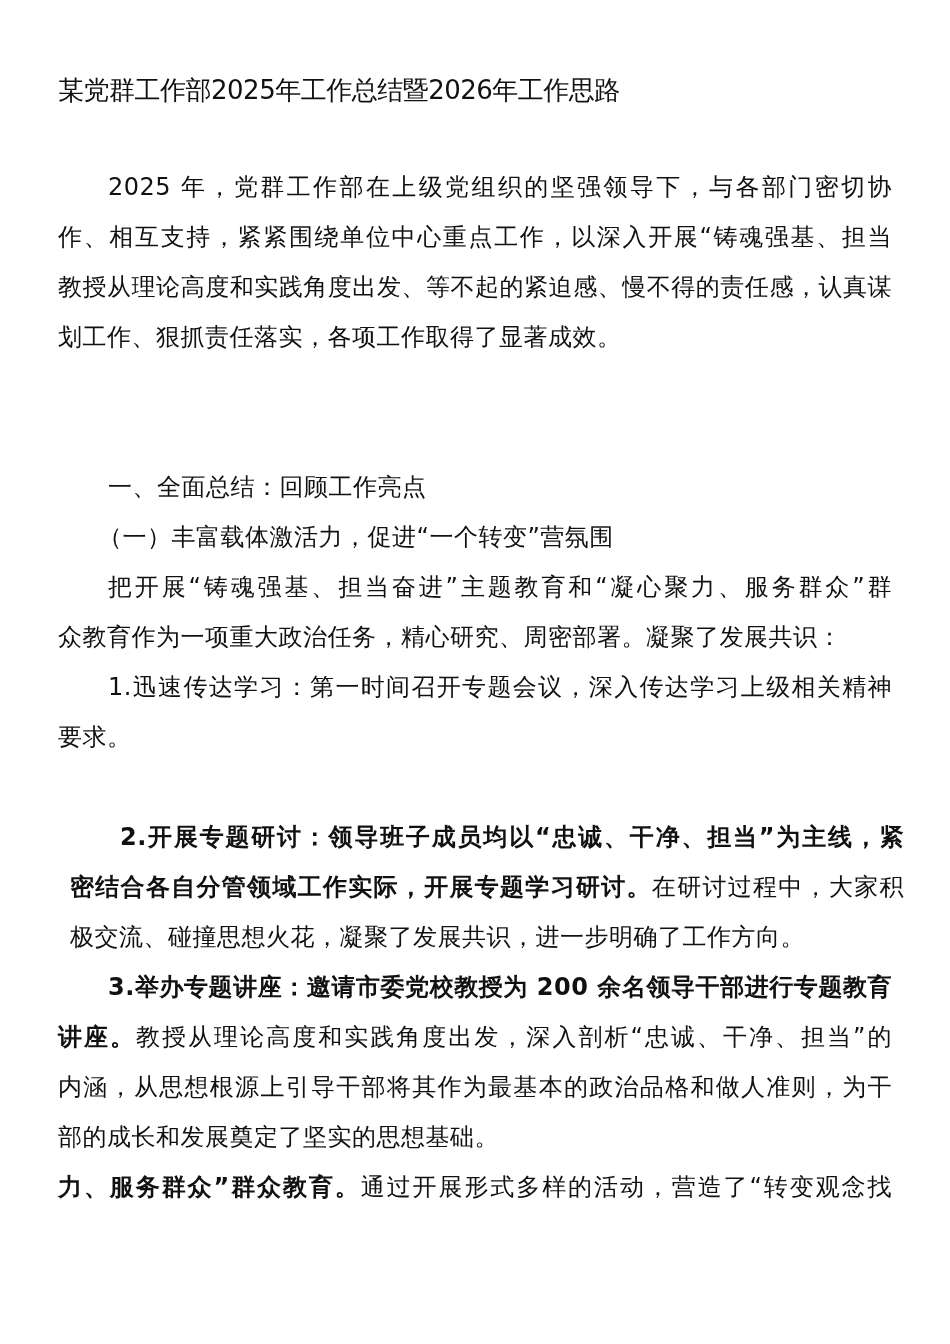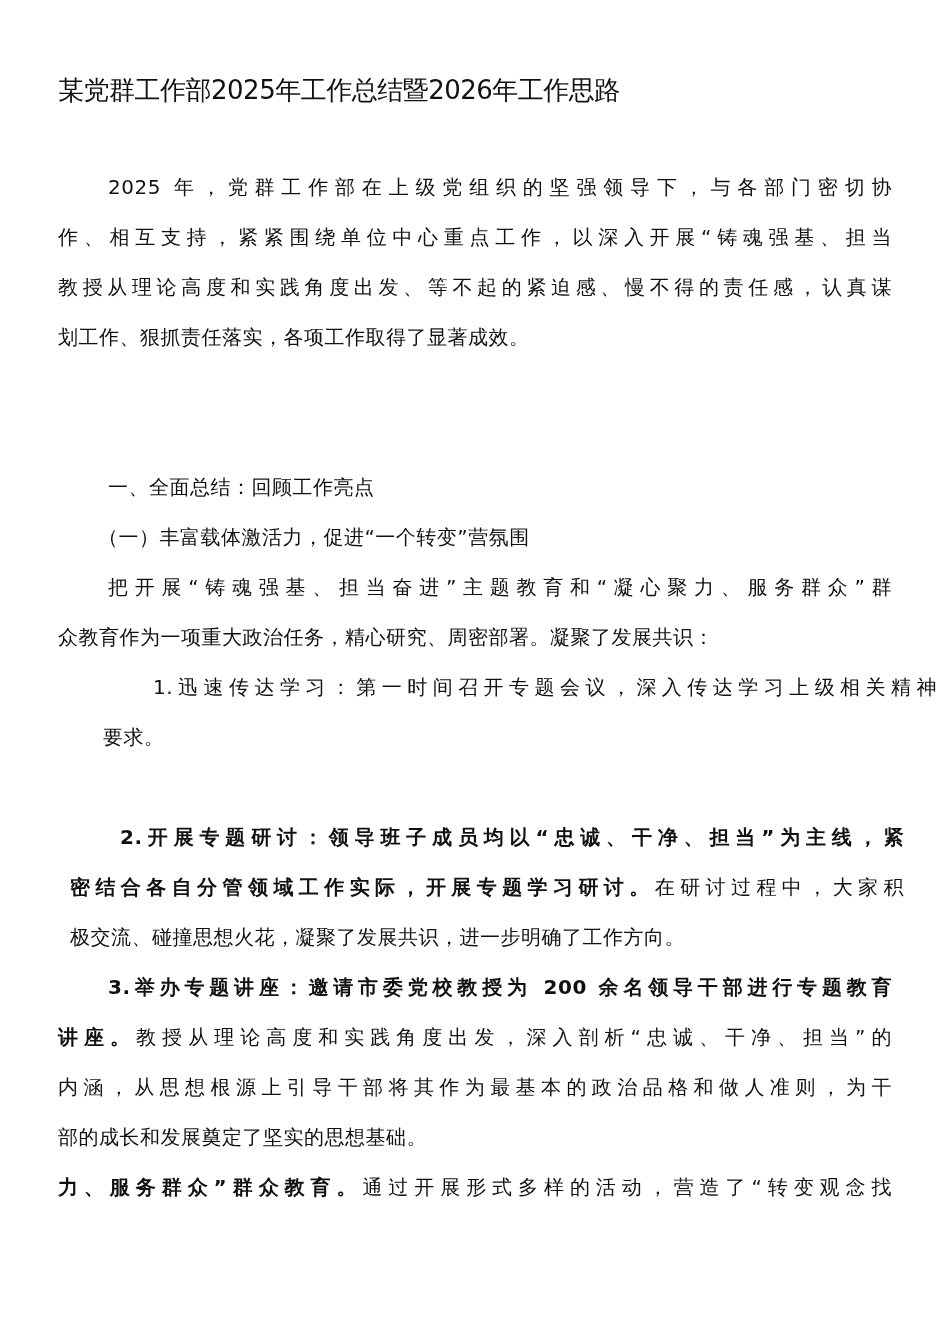--- a/index.html
+++ b/index.html
@@ -1,21 +1,21 @@
 <!DOCTYPE html>
 <html><head>
 <meta charset="utf-8">
 <style>
   html, body { margin:0; padding:0; background:#ffffff; }
   body { width:950px; height:1344px; overflow:hidden; position:relative;
          font-family:"DejaVu Sans", "Liberation Sans", sans-serif; color:#111; }
   .page { position:absolute; left:58px; top:0; width:834px; }
   .title { position:absolute; left:0; top:68px; width:834px; text-align:left;
            font-size:26px; line-height:44px; letter-spacing:-0.5px; white-space:nowrap; }
-  .para { position:absolute; left:0; width:834px; font-size:20px; line-height:50px;
+  .para { position:absolute; left:0; width:834px; font-size:24px; line-height:50px;
           text-align:justify; text-align-last:left; letter-spacing:0.5px; }
   .b { font-weight:bold; }
   .line { display:block; white-space:nowrap; text-align-last:justify; }
   .line.last { text-align-last:left; }
 </style>
 </head>
 <body>
 
 <div class="page">
 
@@ -34,21 +34,21 @@
 
   <div class="para" style="top:512px;">
     <span class="line last" style="padding-left:40px;">（一）丰富载体激活力，促进“一个转变”营氛围</span>
   </div>
 
   <div class="para" style="top:562px;">
     <span class="line" style="padding-left:50px;">把开展“铸魂强基、担当奋进”主题教育和“凝心聚力、服务群众”群</span>
     <span class="line last">众教育作为一项重大政治任务，精心研究、周密部署。凝聚了发展共识：</span>
   </div>
 
-  <div class="para" style="top:662px;margin-left:45px;">
+  <div class="para" style="top:662px;">
     <span class="line" style="padding-left:50px;">1.迅速传达学习：第一时间召开专题会议，深入传达学习上级相关精神</span>
     <span class="line last">要求。</span>
   </div>
 
   <div class="para" style="top:812px;margin-left:12px;">
     <span class="line b" style="padding-left:50px;">2.开展专题研讨：领导班子成员均以“忠诚、干净、担当”为主线，紧</span>
     <span class="line"><span class="b">密结合各自分管领域工作实际，开展专题学习研讨。</span><span>在研讨过程中，大家积</span></span>
     <span class="line last">极交流、碰撞思想火花，凝聚了发展共识，进一步明确了工作方向。</span>
   </div>
 

